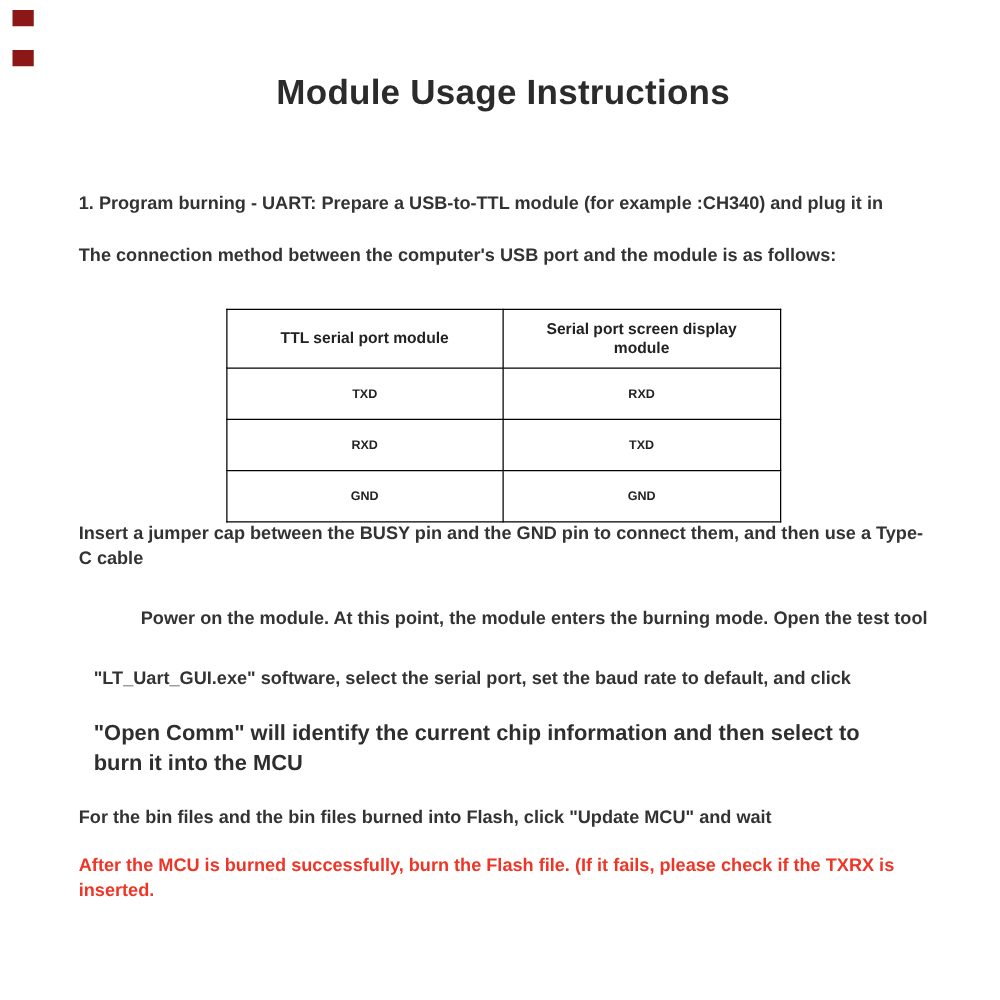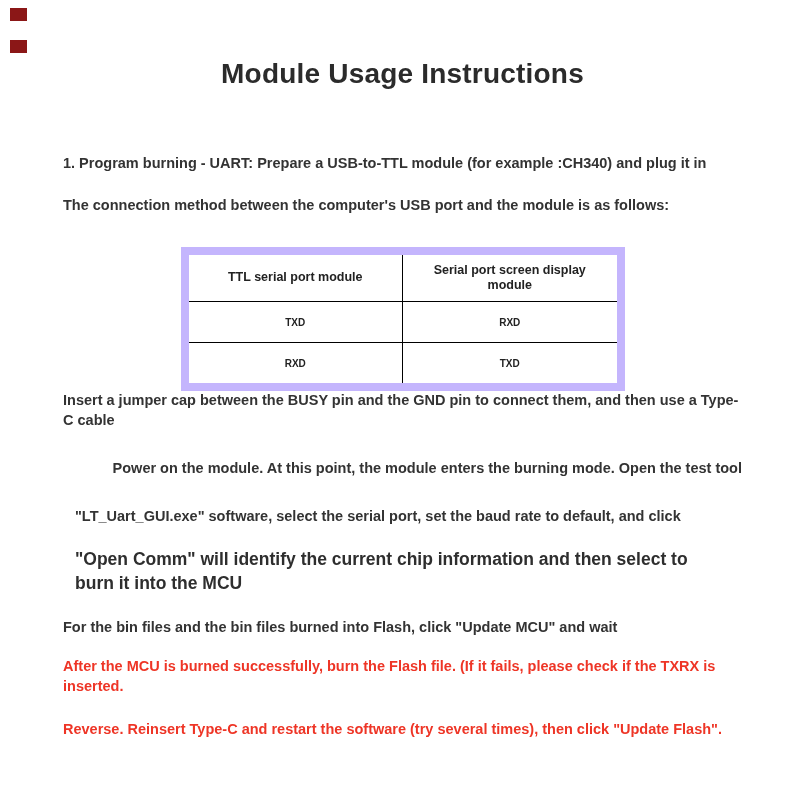--- a/index.html
+++ b/index.html
@@ -58,21 +58,21 @@
   .p8  { margin-top: 20px; font-weight: 700; max-width: 690px; }
   .p9  { margin-top: 24px; font-weight: 700; }
 
   .warning { color: #ee3526; }
 
   table.conn-table {
     border-collapse: collapse;
     margin: 32px auto 0 auto;
     width: 444px;
     table-layout: fixed;
-    border: 8px solid #c4b5fd;
+    border: 1px solid #c4b5fd;
   }
   table.conn-table th,
   table.conn-table td {
     border: 1px solid #000000;
     text-align: center;
     vertical-align: middle;
     color: #222222;
   }
   table.conn-table th {
     height: 42px;
@@ -110,30 +110,33 @@
     </thead>
     <tbody>
       <tr>
         <td>TXD</td>
         <td>RXD</td>
       </tr>
       <tr>
         <td>RXD</td>
         <td>TXD</td>
       </tr>
+      <tr>
+        <td>GND</td>
+        <td>GND</td>
+      </tr>
     </tbody>
   </table>
 
   <p class="para p3">Insert a jumper cap between the BUSY pin and the GND pin to connect them, and then use a Type-C cable</p>
 
   <p class="para p4">Power on the module. At this point, the module enters the burning mode. Open the test tool</p>
 
   <p class="para p5">"LT_Uart_GUI.exe" software, select the serial port, set the baud rate to default, and click</p>
 
   <p class="para p6">"Open Comm" will identify the current chip information and then select to burn it into the MCU</p>
 
   <p class="para p7">For the bin files and the bin files burned into Flash, click "Update MCU" and wait</p>
 
   <p class="para p8 warning">After the MCU is burned successfully, burn the Flash file. (If it fails, please check if the TXRX is inserted.</p>
 
-  <p class="para p9 warning">Reverse. Reinsert Type-C and restart the software (try several times), then click "Update Flash".</p>
 
 </div>
 
 </body></html>

